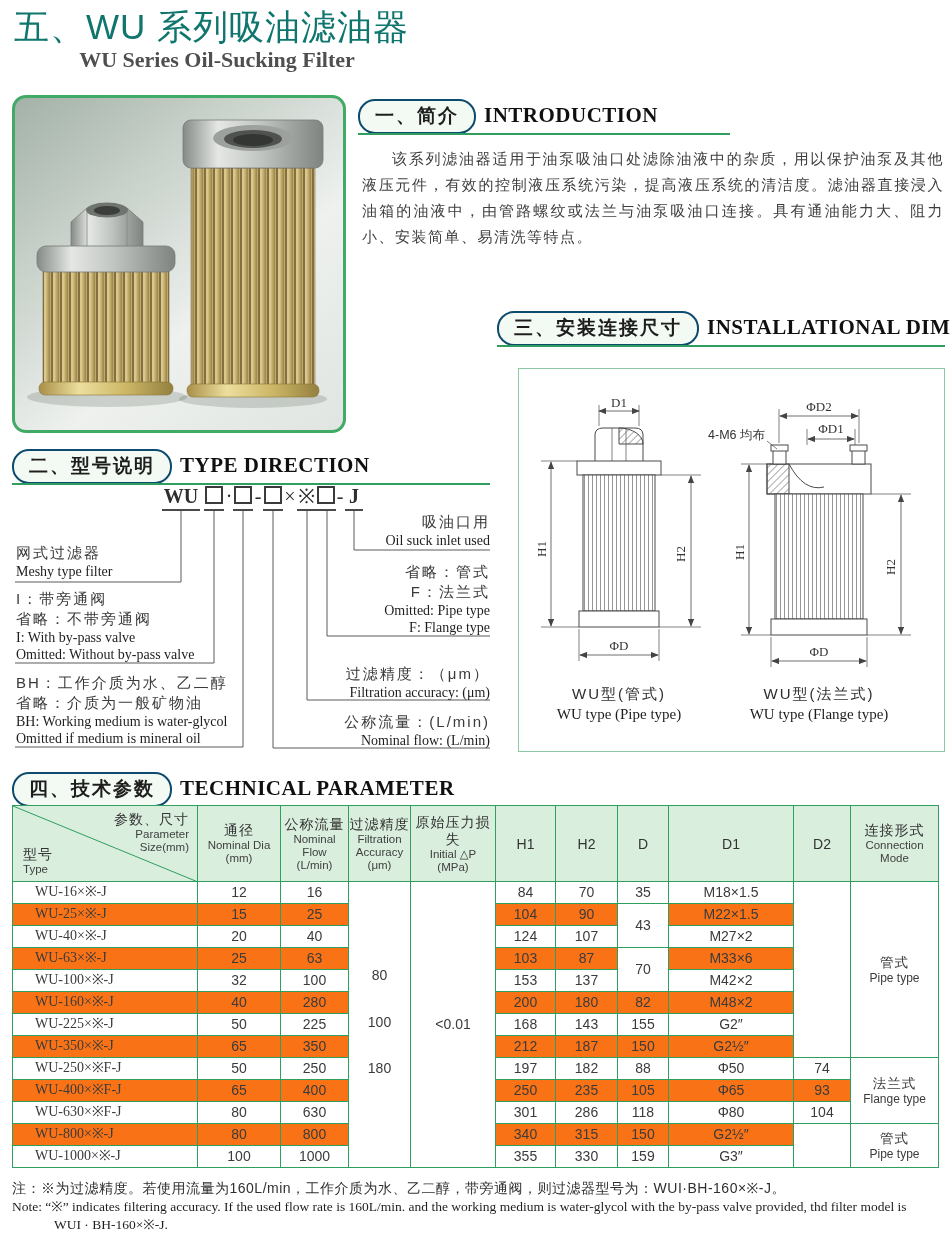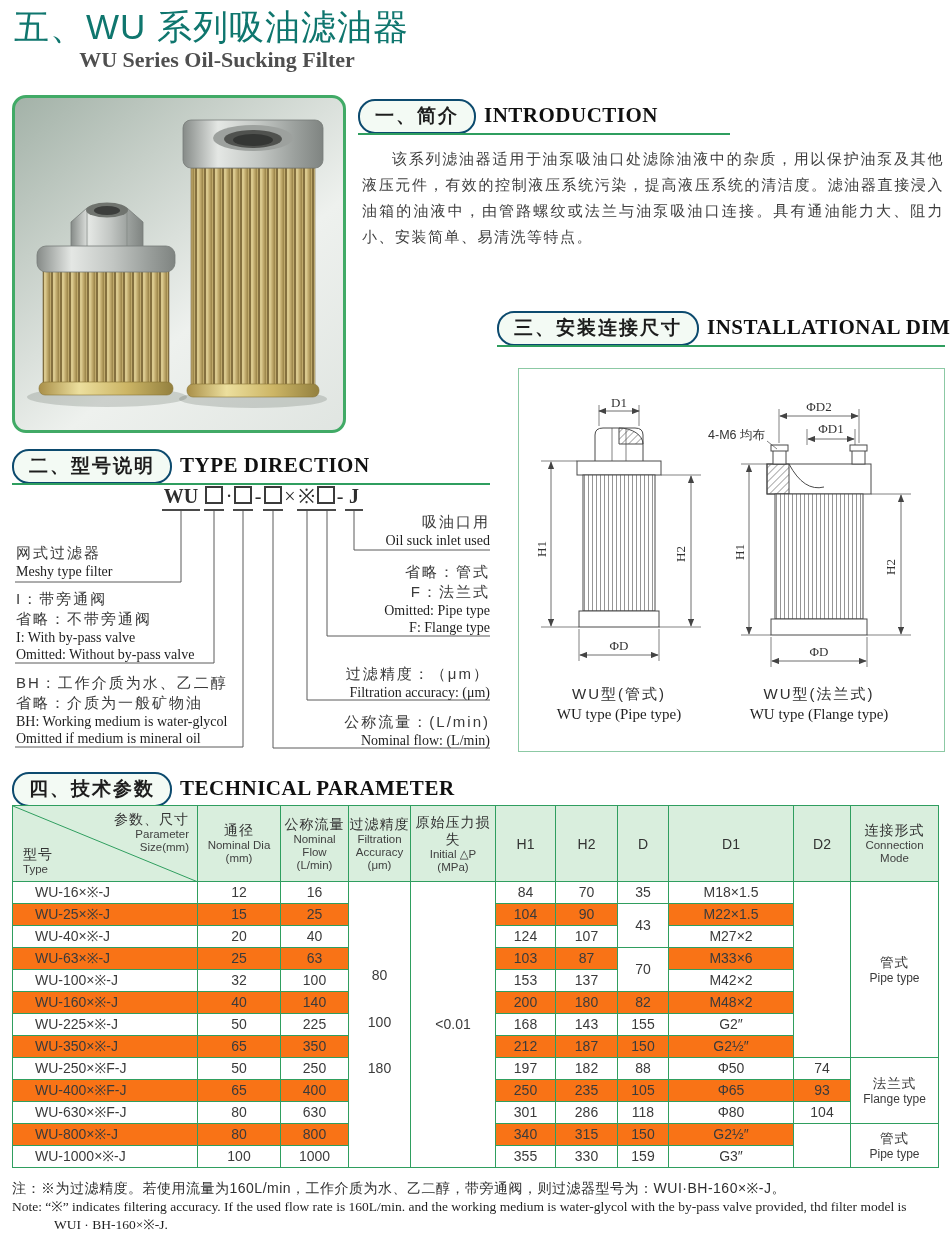--- a/index.html
+++ b/index.html
@@ -44,21 +44,21 @@
   .param-table th,.param-table td{border:1px solid #2f9e5f;}
   .param-table thead tr{height:76px;}
   .param-table th{background:#d9eedd;font-weight:normal;padding:0;vertical-align:middle;}
   .th-zh{font-size:14px;color:#333;letter-spacing:1px;line-height:17px;}
   .th-en{font-size:11.5px;color:#3f3f3f;line-height:13px;}
   .th-sym{font-size:14px;color:#333;}
   th.diag{position:relative;}
   .diag-top{position:absolute;top:5px;right:8px;text-align:right;}
   .diag-bot{position:absolute;bottom:5px;left:10px;text-align:left;}
   .param-table td{height:21px;font-size:14px;color:#3b3b3b;text-align:center;padding:0;line-height:1.05;background:#fff;}
-  td.model{text-align:left;padding-left:22px;}
+  td.model{text-align:left;padding-left:22px;font-family:Liberation Serif, serif;}
   td.stripe{background:#f97316;}
   td.filt{position:relative;}
   .filt-v{position:absolute;left:0;width:100%;text-align:center;}
   .fv0{top:86px}.fv1{top:133px}.fv2{top:179px}
   td.conn .zh{font-size:13.5px;letter-spacing:1px;line-height:16px;}
   td.conn .en{font-size:12px;line-height:14px;}
 
   
   .notes{position:absolute;left:12px;top:1178px;width:932px;}
   .notes .zh{font-size:14px;color:#2f2f2f;line-height:20px;letter-spacing:0.5px;}
@@ -426,21 +426,21 @@
           <td class="model">WU-100×※-J</td>
           <td>32</td>
           <td>100</td>
           <td>153</td>
           <td>137</td>
           <td>M42×2</td>
         </tr>
         <tr>
           <td class="model stripe">WU-160×※-J</td>
           <td class="stripe">40</td>
-          <td class="stripe">140</td>
+          <td class="stripe">280</td>
           <td class="stripe">200</td>
           <td class="stripe">180</td>
           <td class="stripe">82</td>
           <td class="stripe">M48×2</td>
         </tr>
         <tr>
           <td class="model">WU-225×※-J</td>
           <td>50</td>
           <td>225</td>
           <td>168</td>

